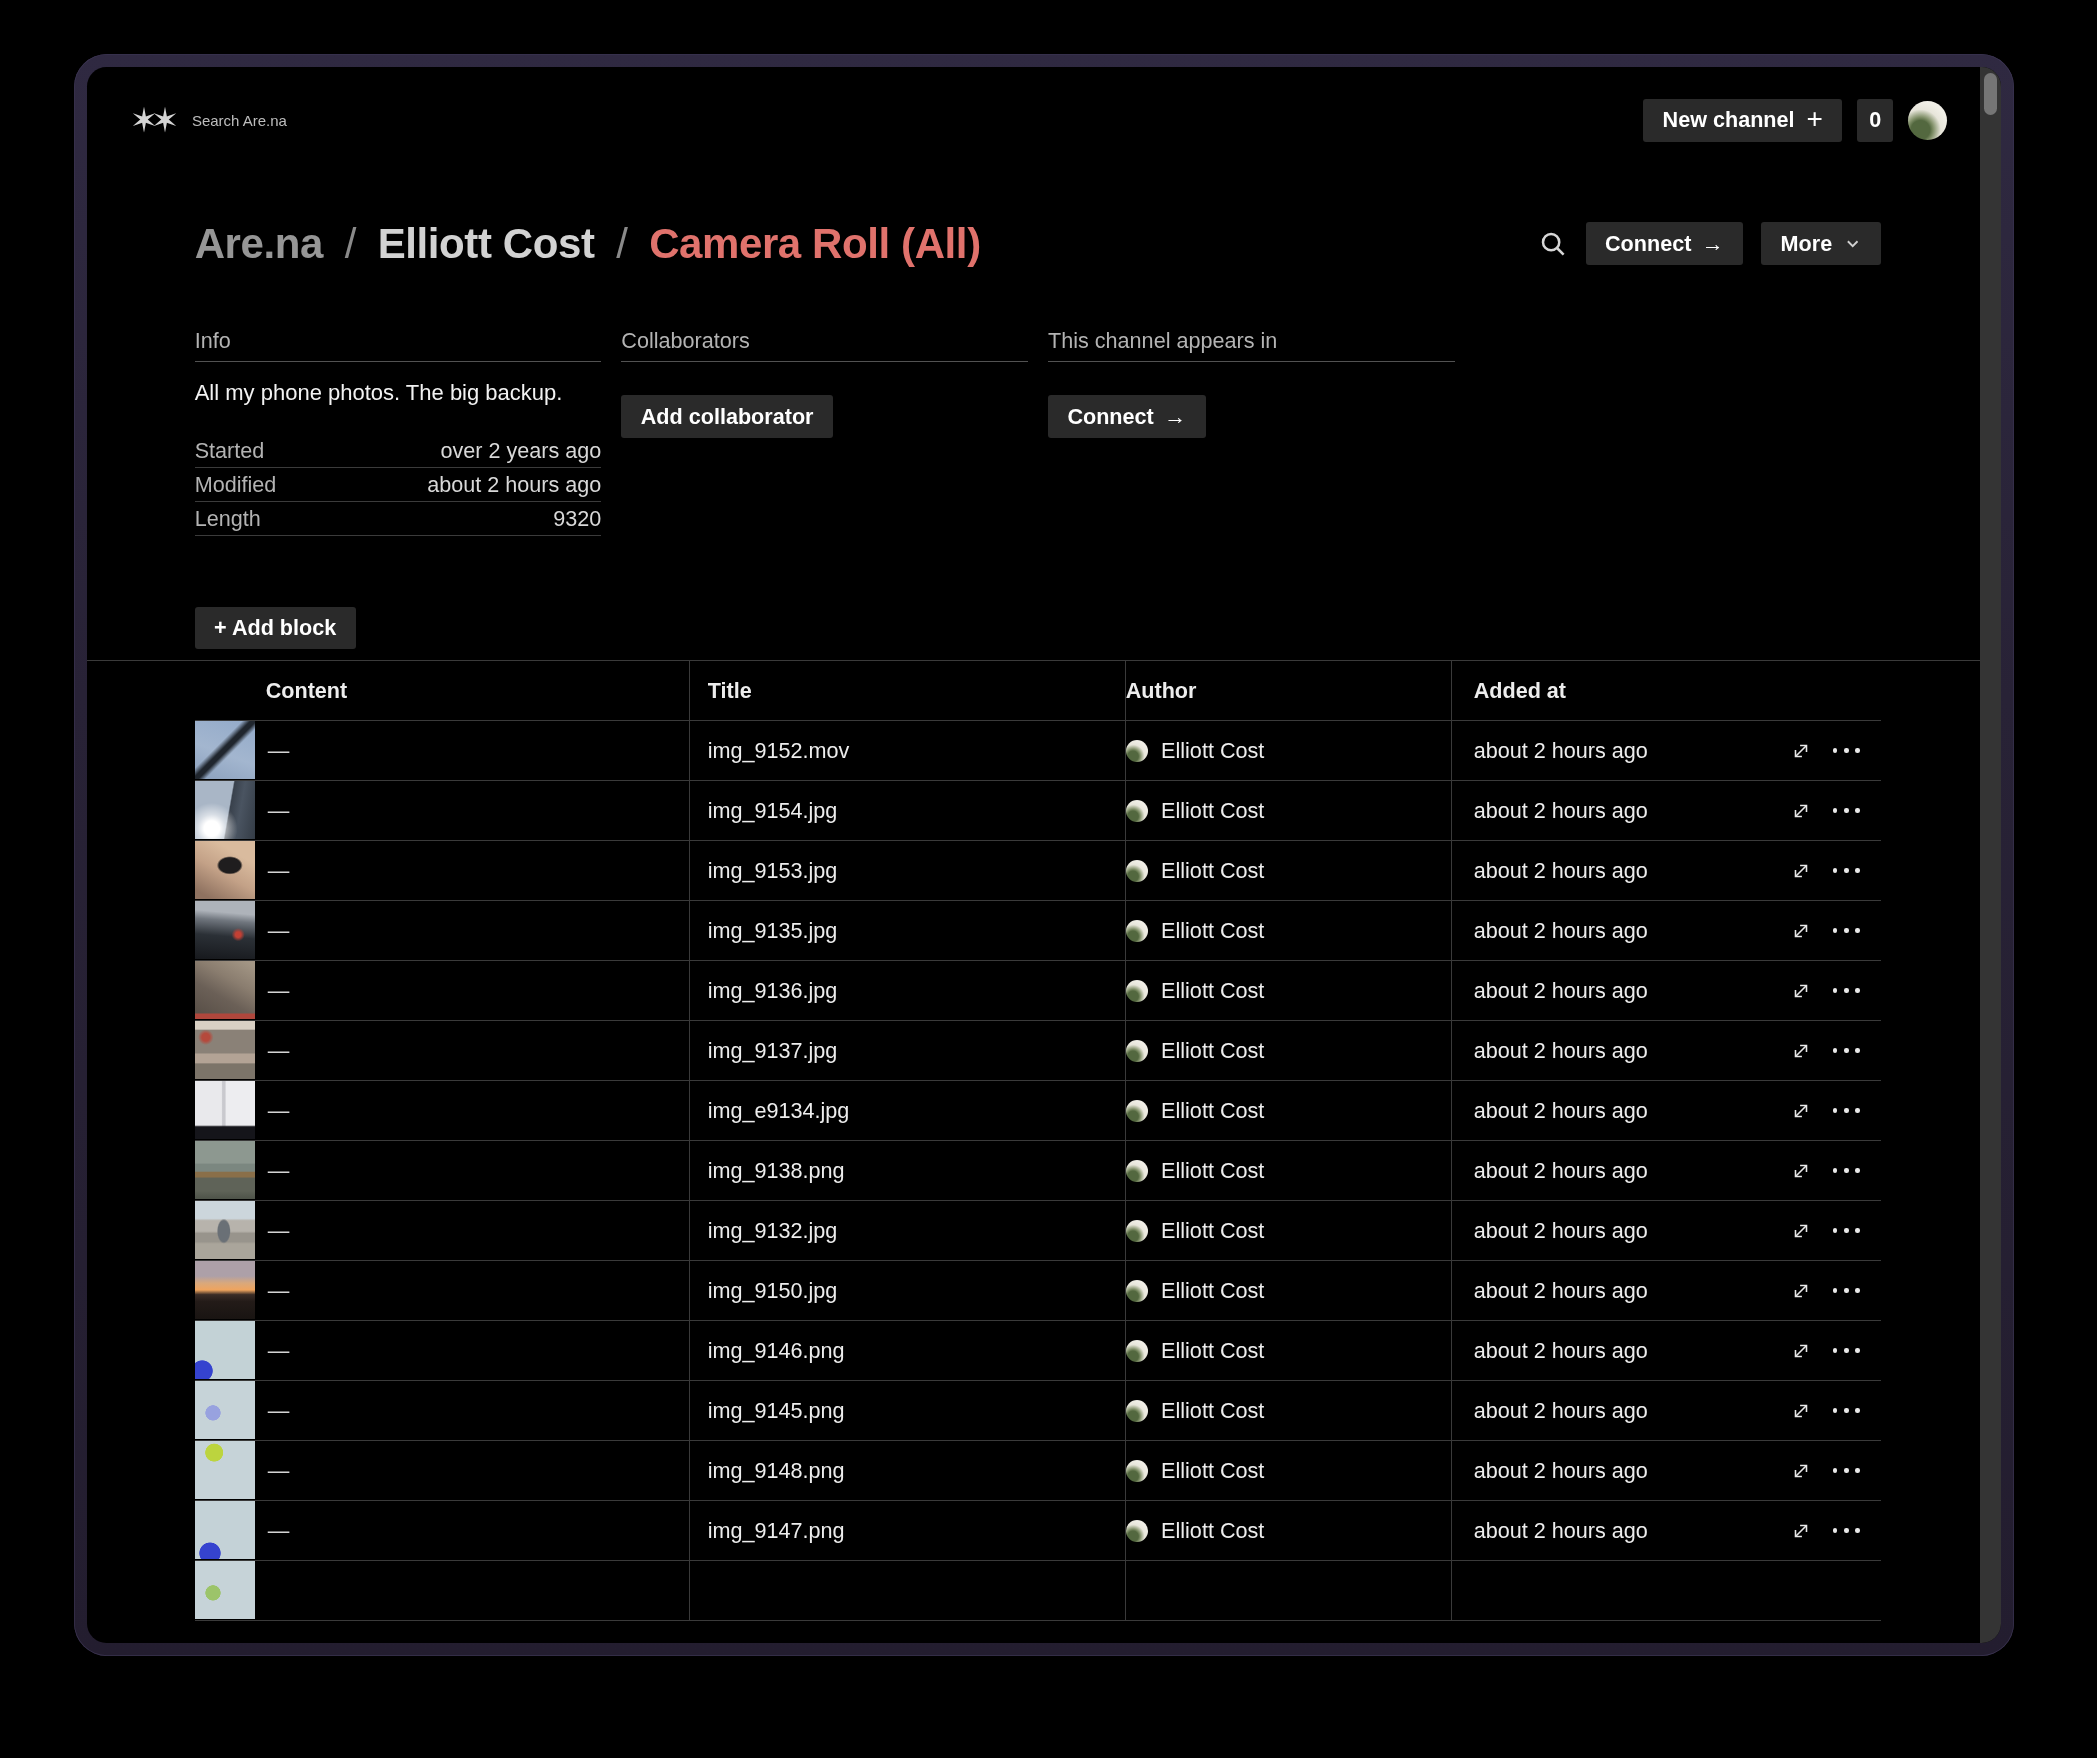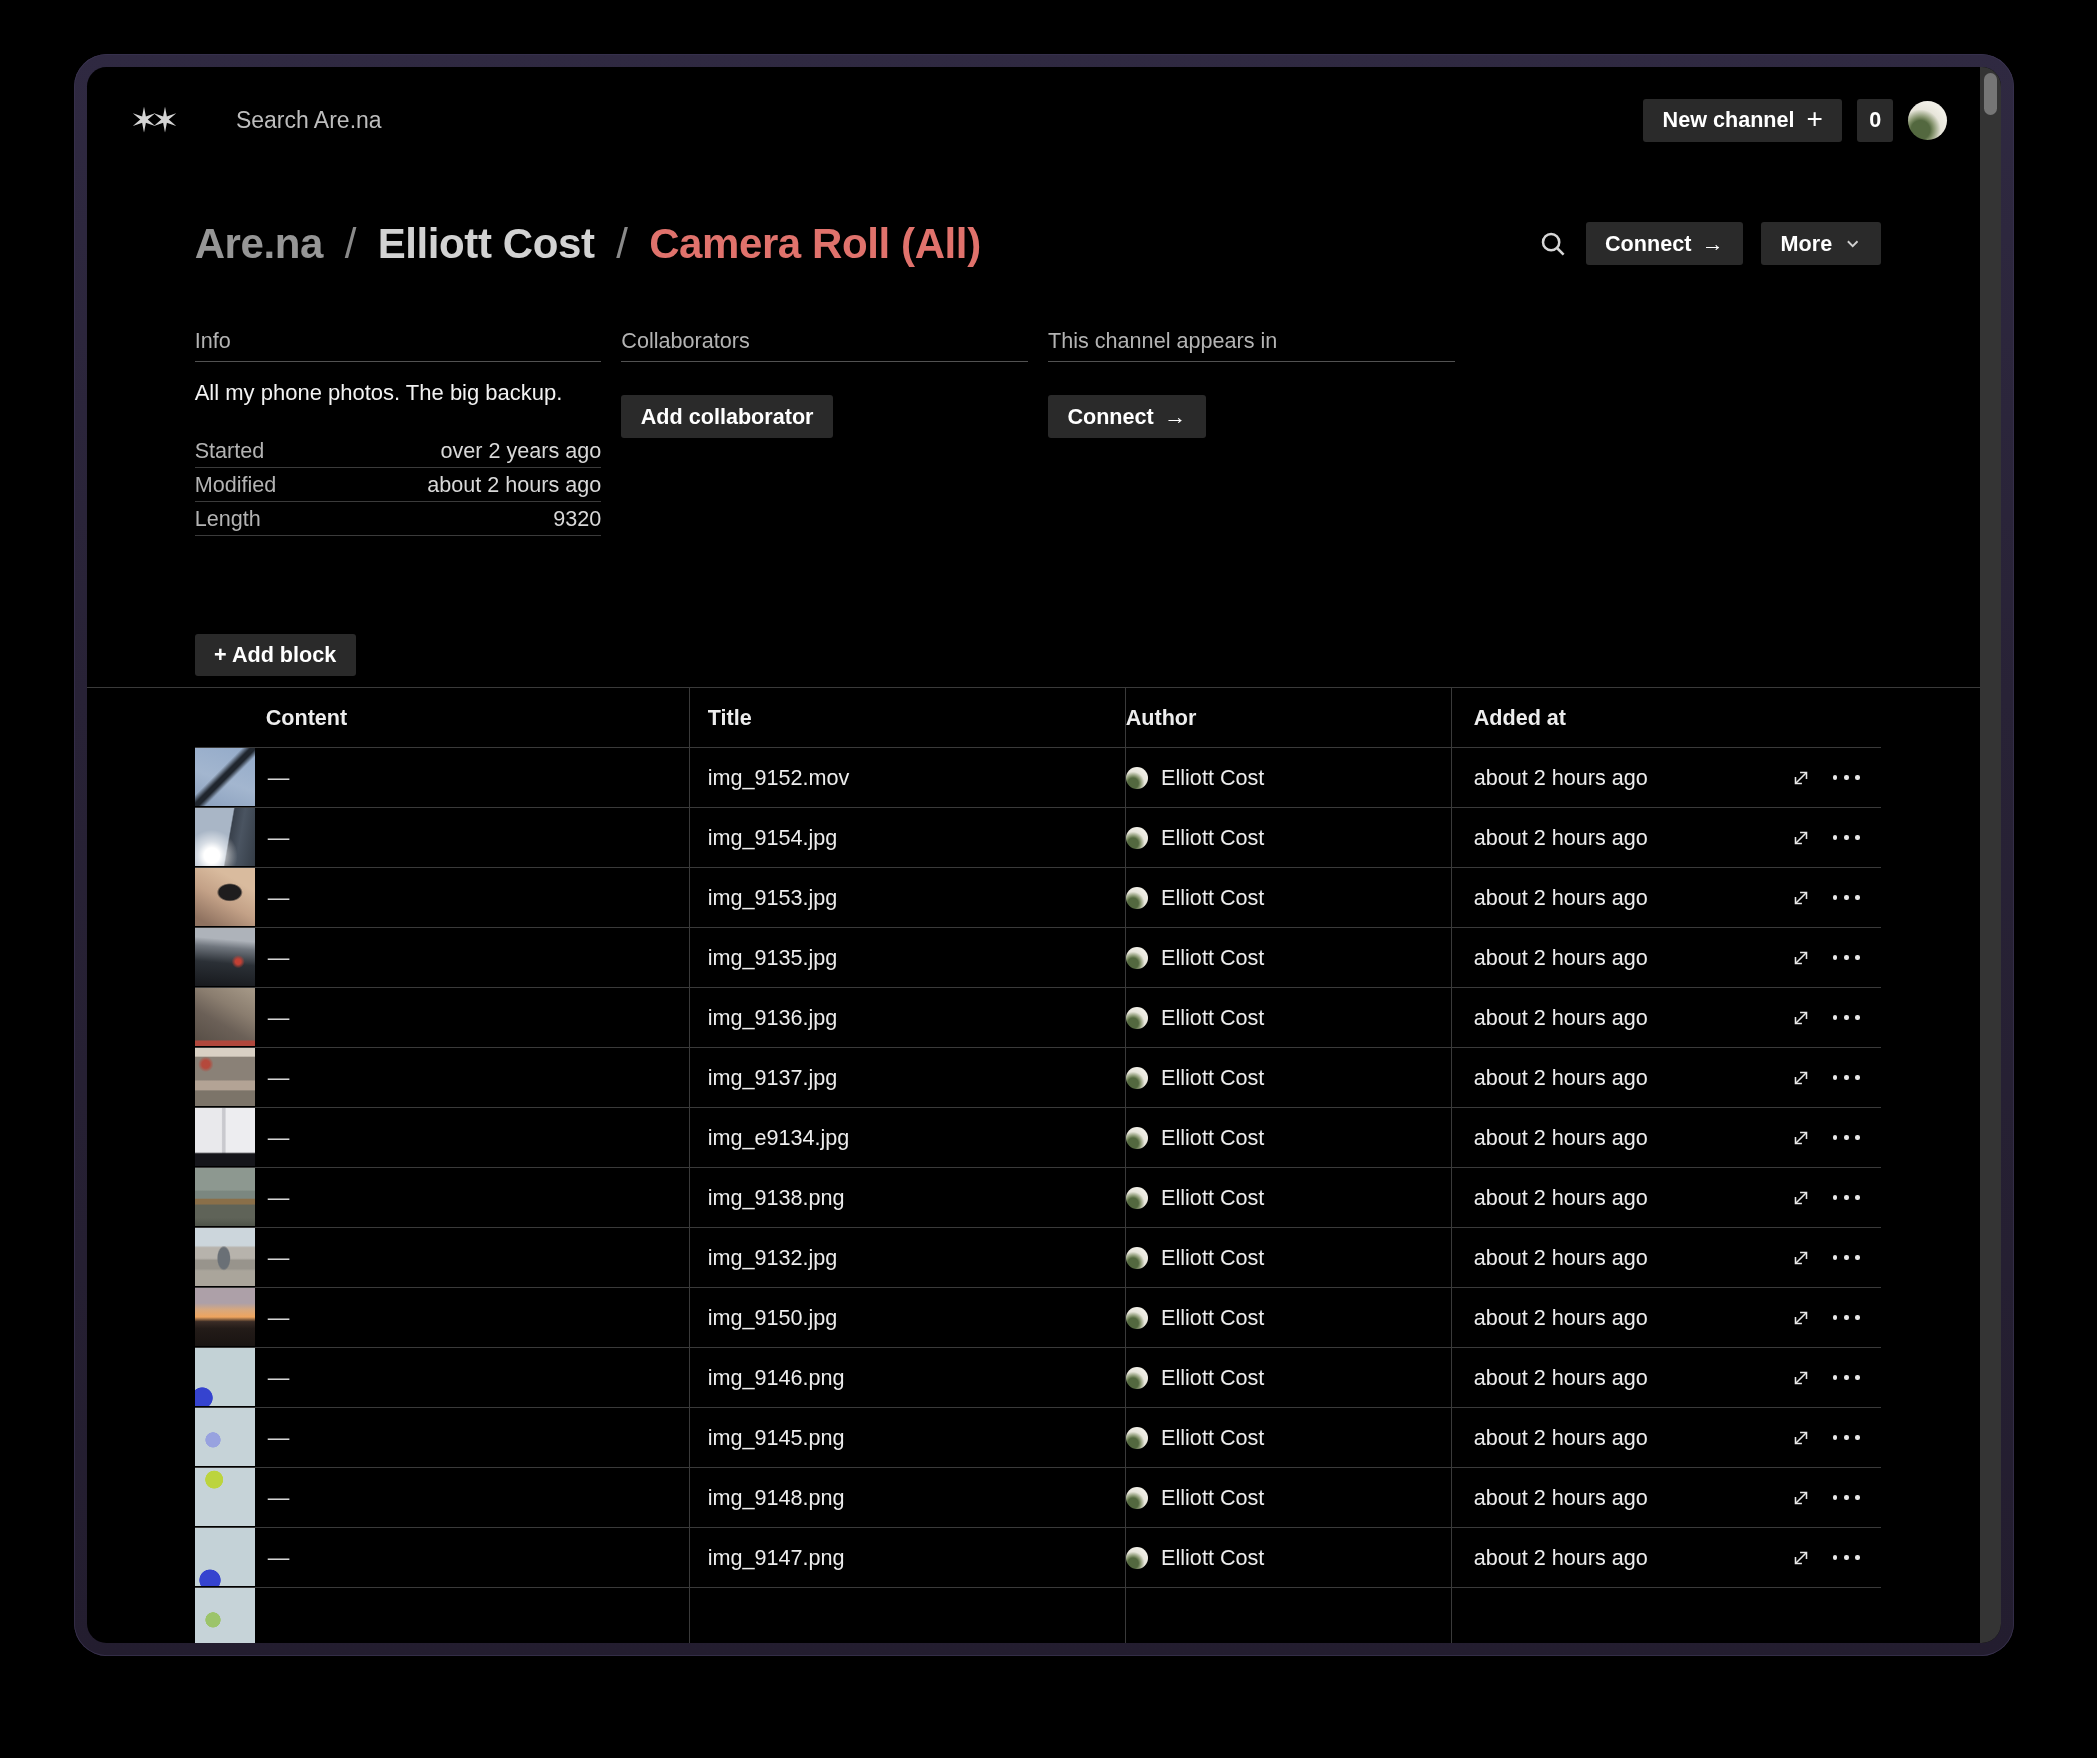--- a/index.html
+++ b/index.html
@@ -15,22 +15,22 @@
   
   .scrollbar { position:absolute; top:0; right:0; bottom:0; width:21px; background:#343434; }
   .scroll-thumb { position:absolute; top:6px; left:3.7px; width:13.4px; height:42px; border-radius:6.7px; background:#757575; }
 
   .page { position:absolute; inset:0 21px 0 0; overflow:hidden; }
   .inner { padding-left:108px; padding-right:99px; }
 
   
   .topbar { display:flex; align-items:center; margin-top:31px; height:45px; padding:0 33px 0 43px; }
   .logo { font-size:34px; color:#d4d4d4; letter-spacing:-7.4px; line-height:1; }
-  .search-input { margin-left:64px; width:417px; background:transparent; border:none; outline:none;
-                  font-family:"Liberation Sans",sans-serif; font-size:23px; color:#bdbdbd; }
+  .search-input { margin-left:20px; width:417px; background:transparent; border:none; outline:none;
+                  font-family:"Liberation Sans",sans-serif; font-size:15px; color:#bdbdbd; }
   .search-input::placeholder { color:#bdbdbd; opacity:1; }
   .topbar-right { margin-left:auto; display:flex; align-items:center; gap:15px; }
   .btn { display:inline-flex; align-items:center; justify-content:center; height:43px; border-radius:3px;
          background:#2a2a2a; color:#fff; font-weight:bold; font-size:21.6px; padding:0 19.4px; cursor:pointer; border:none;
          font-family:"Liberation Sans",sans-serif; white-space:nowrap; }
   .plus-glyph { font-weight:400; font-size:28px; margin-left:12px; line-height:0; position:relative; top:-1.5px; }
   .badge { width:36px; padding:0; }
   .avatar { border-radius:50%; background:radial-gradient(circle at 32% 74%, #53683f 0 24%, #83926b 33%, #e7e5da 52%, #f1efe7 72%); }
   .avatar.lg { width:39px; height:39px; }
   .avatar.sm { width:22px; height:22px; flex:0 0 22px; }
@@ -60,21 +60,21 @@
   .view-body { position:relative; margin-top:16.4px; padding-left:27px; }
   .view-track { position:absolute; left:0; top:1.5px; width:10.4px; height:55px; border-radius:6px; background:#2d2d2d; }
   .view-option { position:relative; height:28px; display:flex; align-items:center;
                  font-size:22px; font-weight:bold; color:#919191; cursor:pointer; }
   .view-option.active { color:#ffffff; }
   .view-option .dot { display:none; position:absolute; left:-29px; top:50%; transform:translateY(-50%);
                       width:15px; height:15px; border-radius:50%; background:#b3b3b3; }
   .view-option.active .dot { display:block; }
 
   
-  .add-block { margin-top:98px; height:42px; }
+  .add-block { margin-top:71px; height:42px; }
 
   
   .table { margin-top:11px; border-top:1.5px solid #3a3a3a; }
   .trow { display:grid; grid-template-columns:494px 436px 326px 430px; height:60px; border-bottom:1.5px solid #3a3a3a; }
   .trow.header { font-weight:bold; color:#fff; font-size:22px; }
   .cell { display:flex; align-items:center; font-size:21.6px; color:#ededed; overflow:hidden; }
   .c-title, .c-author, .c-added { border-left:1.5px solid #3a3a3a; }
   .c-content { position:relative; padding-left:73px; }
   .h-content { padding-left:71px; } .h-title,.c-title { padding-left:18px; }
   .h-author,.c-author { padding-left:0; } .h-added,.c-added { padding-left:22px; }

